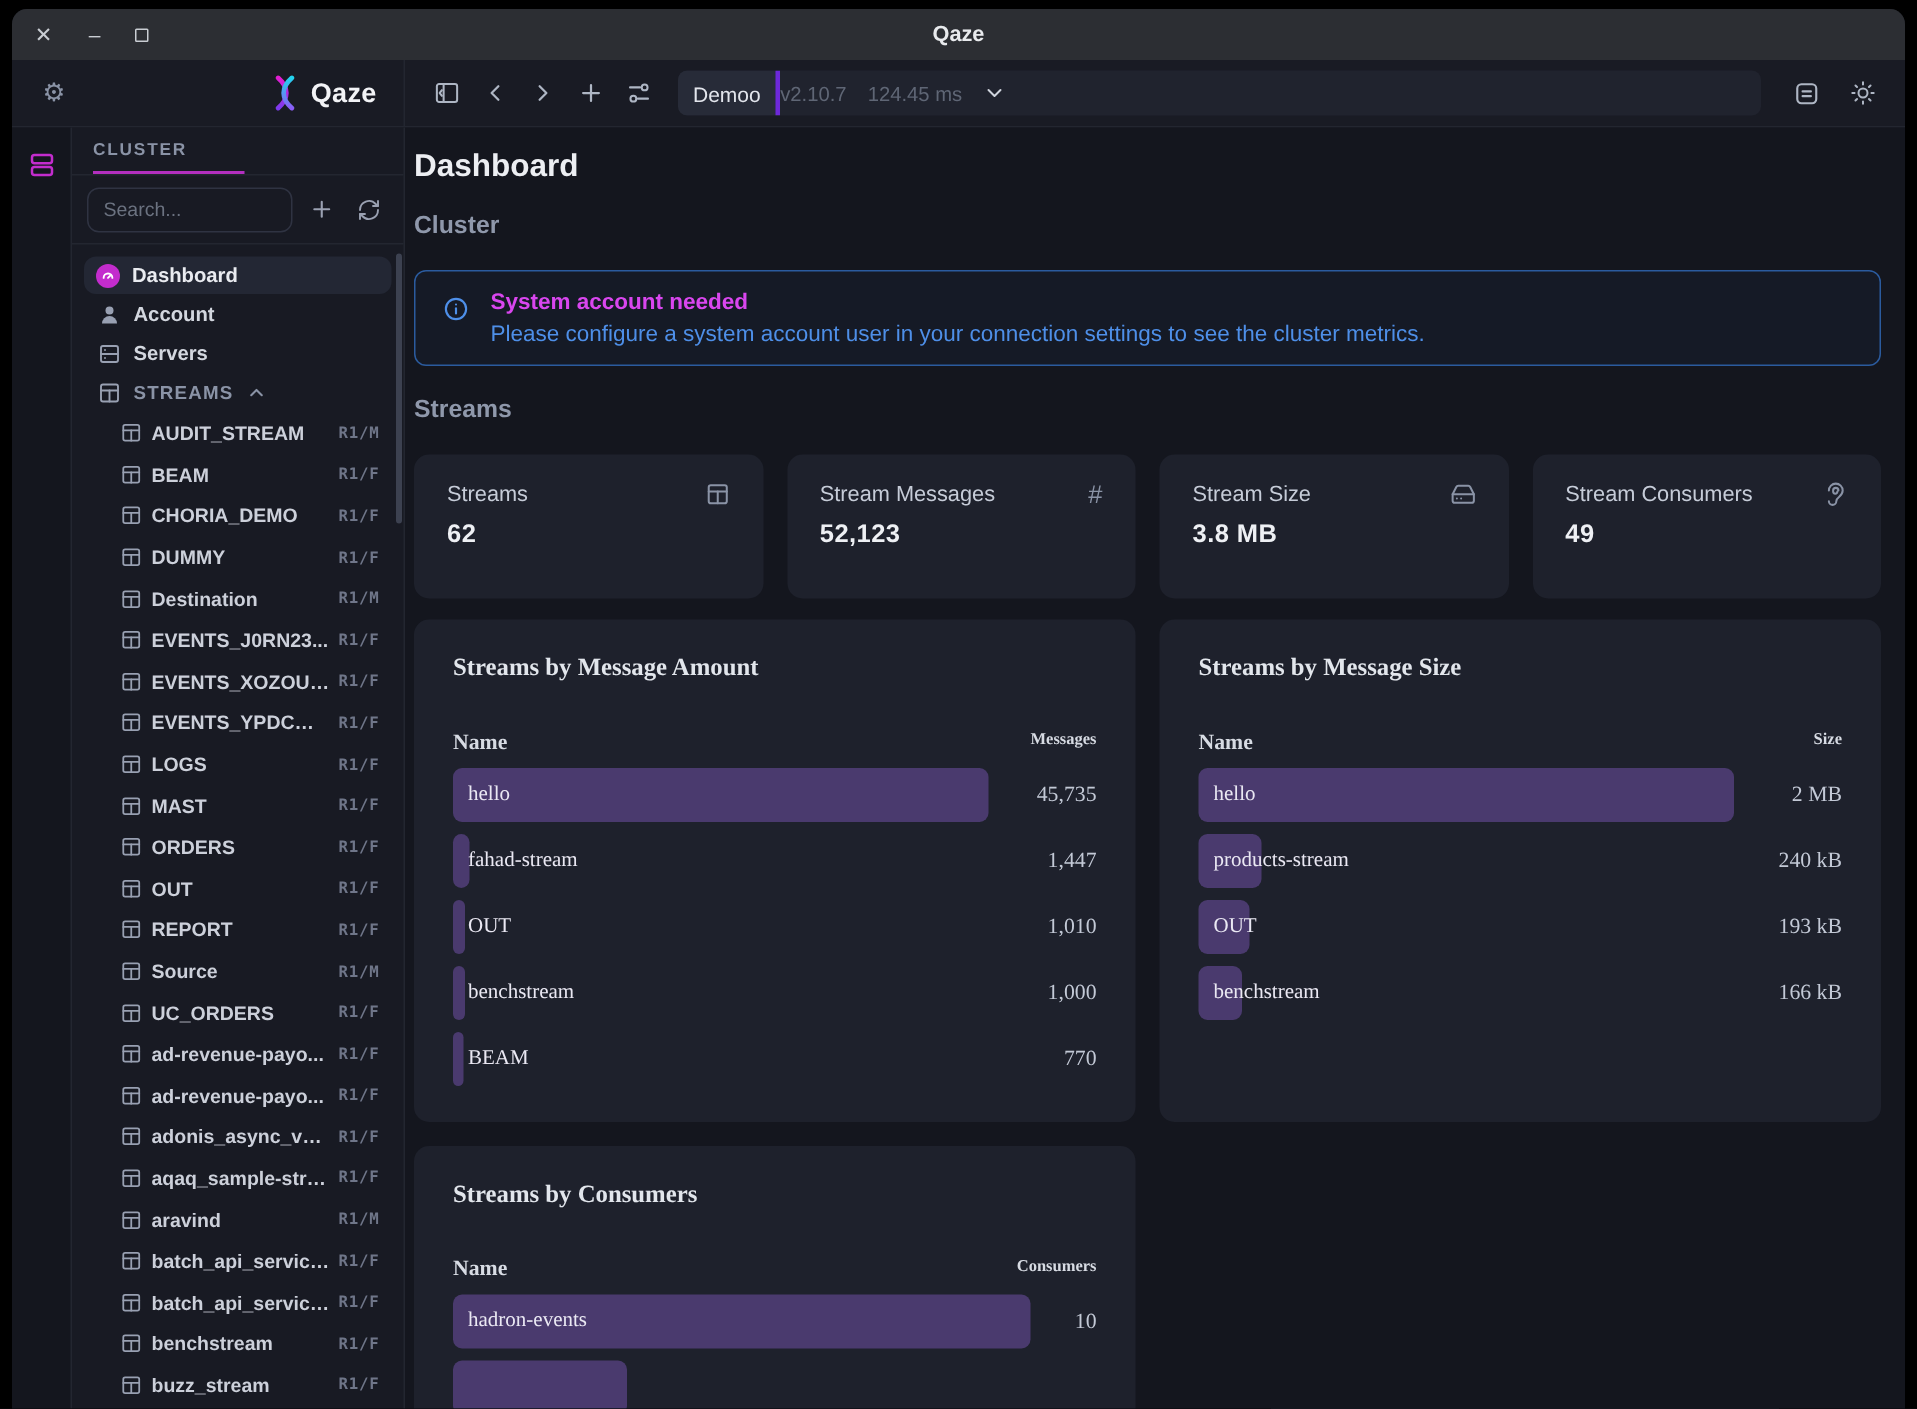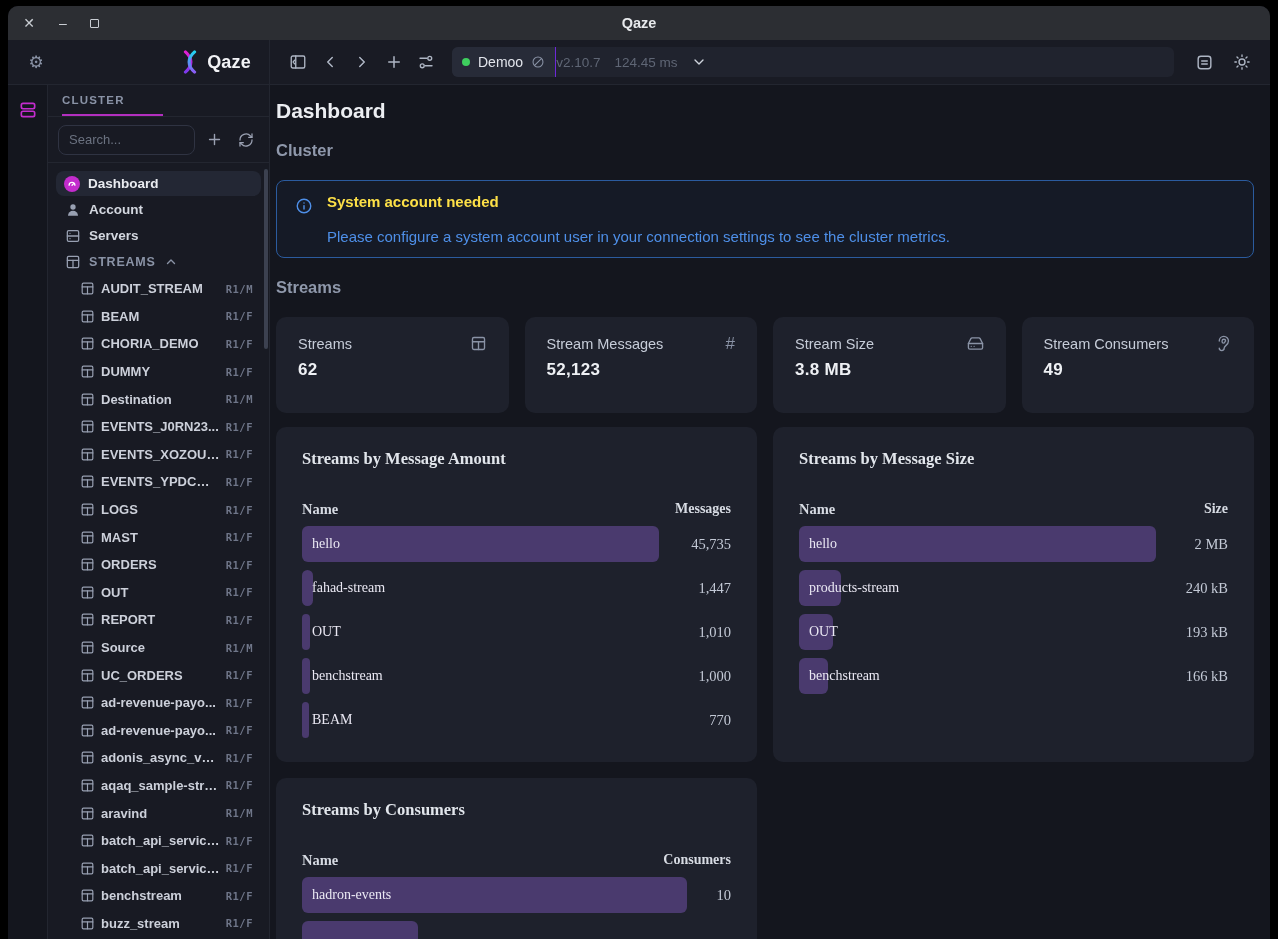--- a/index.html
+++ b/index.html
@@ -23,21 +23,21 @@
   .header-left { width:262px; flex:0 0 auto; display:flex; align-items:center;
     justify-content:space-between; padding:0 18px 0 14px; border-right:1px solid #232630; }
   .brand { display:flex; align-items:center; gap:6px; }
   .brand-name { color:#f2f3f6; font-size:18px; font-weight:700; letter-spacing:.2px; }
   .toolbar { flex:1; display:flex; align-items:center; gap:4px; padding:0 14px; }
   .tbtn { width:28px; height:28px; display:flex; align-items:center; justify-content:center;
     color:#aeb6c4; border-radius:6px; flex:0 0 auto; }
   .conn-bar { flex:1; height:30px; margin-left:8px; margin-right:12px; background:#20232e;
     border-radius:6px; display:flex; align-items:center; overflow:hidden; }
   .conn-badge { height:30px; display:flex; align-items:center; gap:8px; padding:0 10px;
-    background:#272b38; border-right:1px solid #6d28d9; }
+    background:#272b38; border-right:3px solid #6d28d9;flex-direction:column; }
   .dot { width:8px; height:8px; border-radius:50%; background:#3ecf5e; }
   .conn-name { color:#e2e5ec; font-size:14px; }
   .conn-url { color:#c7ccd7; font-size:14px; padding:0 12px; flex:1; white-space:nowrap;
     overflow:hidden; text-overflow:ellipsis; }
   .conn-meta { display:flex; align-items:center; gap:14px; padding-right:10px; }
   .meta-text { color:#5f6675; font-size:13.5px; }
   .icon-muted { color:#8a93a6; }
 
   
   .app-body { flex:1; display:flex; min-height:0; }
@@ -81,34 +81,34 @@
   .side-scrollbar { position:absolute; right:1px; top:6px; bottom:0; width:4px; }
   .side-thumb { position:absolute; top:0; width:4px; height:180px; border-radius:2px; background:#3c4150; }
 
   
   .main { flex:1; min-width:0; background:#14161e; padding:14px 16px 0 6px; overflow:hidden; }
   .page-title { color:#eceef2; font-size:21px; font-weight:700; margin-bottom:18px; }
   .section-h { color:#8f98ab; font-size:16.5px; font-weight:600; margin-bottom:20px; }
   .alert { border:1px solid #2b5b9e; background:rgba(59,130,246,0.04); border-radius:8px;
     padding:12px 18px; display:flex; gap:14px; margin-bottom:20px; }
   .alert-ic { color:#4e8fe8; margin-top:4px; flex:0 0 auto; }
-  .alert-title { color:#fde047; font-size:15px; font-weight:600; margin-bottom:18px; }
+  .alert-title { color:#d946ef; font-size:15px; font-weight:600; margin-bottom:4px; }
   .alert-msg { color:#4e8fe8; font-size:15px; }
   .stats-row { display:grid; grid-template-columns:repeat(4,1fr); gap:16px; margin-bottom:14px; }
   .stat-card { background:#1e212c; border-radius:10px; padding:18px 22px; height:96px; }
   .stat-top { display:flex; align-items:center; justify-content:space-between; margin-bottom:8px; }
   .stat-label { color:#c6ccd8; font-size:14.5px; }
   .stat-ic { color:#8a93a6; }
   .stat-value { color:#eef0f4; font-size:17px; font-weight:700; letter-spacing:.3px; }
   .charts-grid { display:grid; grid-template-columns:1fr 1fr; gap:16px; }
   .chart-card { background:#1e212c; border-radius:10px; padding:22px 26px 24px 26px;font-family:Liberation Serif, serif; }
   .chart-title { color:#e2e6ec; font-size:16.5px; font-weight:700; margin-bottom:32px; }
   .chart-head { display:flex; margin-bottom:8px; }
   .chart-head .col-name { flex:1; color:#d7dbe3; font-size:14.5px; font-weight:700; }
-  .chart-head .col-val { color:#d7dbe3; font-size:14px; font-weight:700; text-align:right; }
+  .chart-head .col-val { color:#d7dbe3; font-size:11px; font-weight:700; text-align:right; }
   .chart-row { display:flex; align-items:center; margin-top:8px; }
   .bar-cell { flex:1; position:relative; height:36px; min-width:0; }
   .bar { position:absolute; left:0; top:0; height:36px; background:#4a3a6e; border-radius:6px; }
   .bar-label { position:absolute; left:10px; top:50%; transform:translateY(-50%);
     color:#eae8f3; font-size:14px; white-space:nowrap; }
   .val-cell { width:72px; flex:0 0 auto; text-align:right; color:#c3c9d6; font-size:14.5px; }
   .consumers .val-cell { width:44px; }
   svg { display:block; }
 </style>
 </head>

